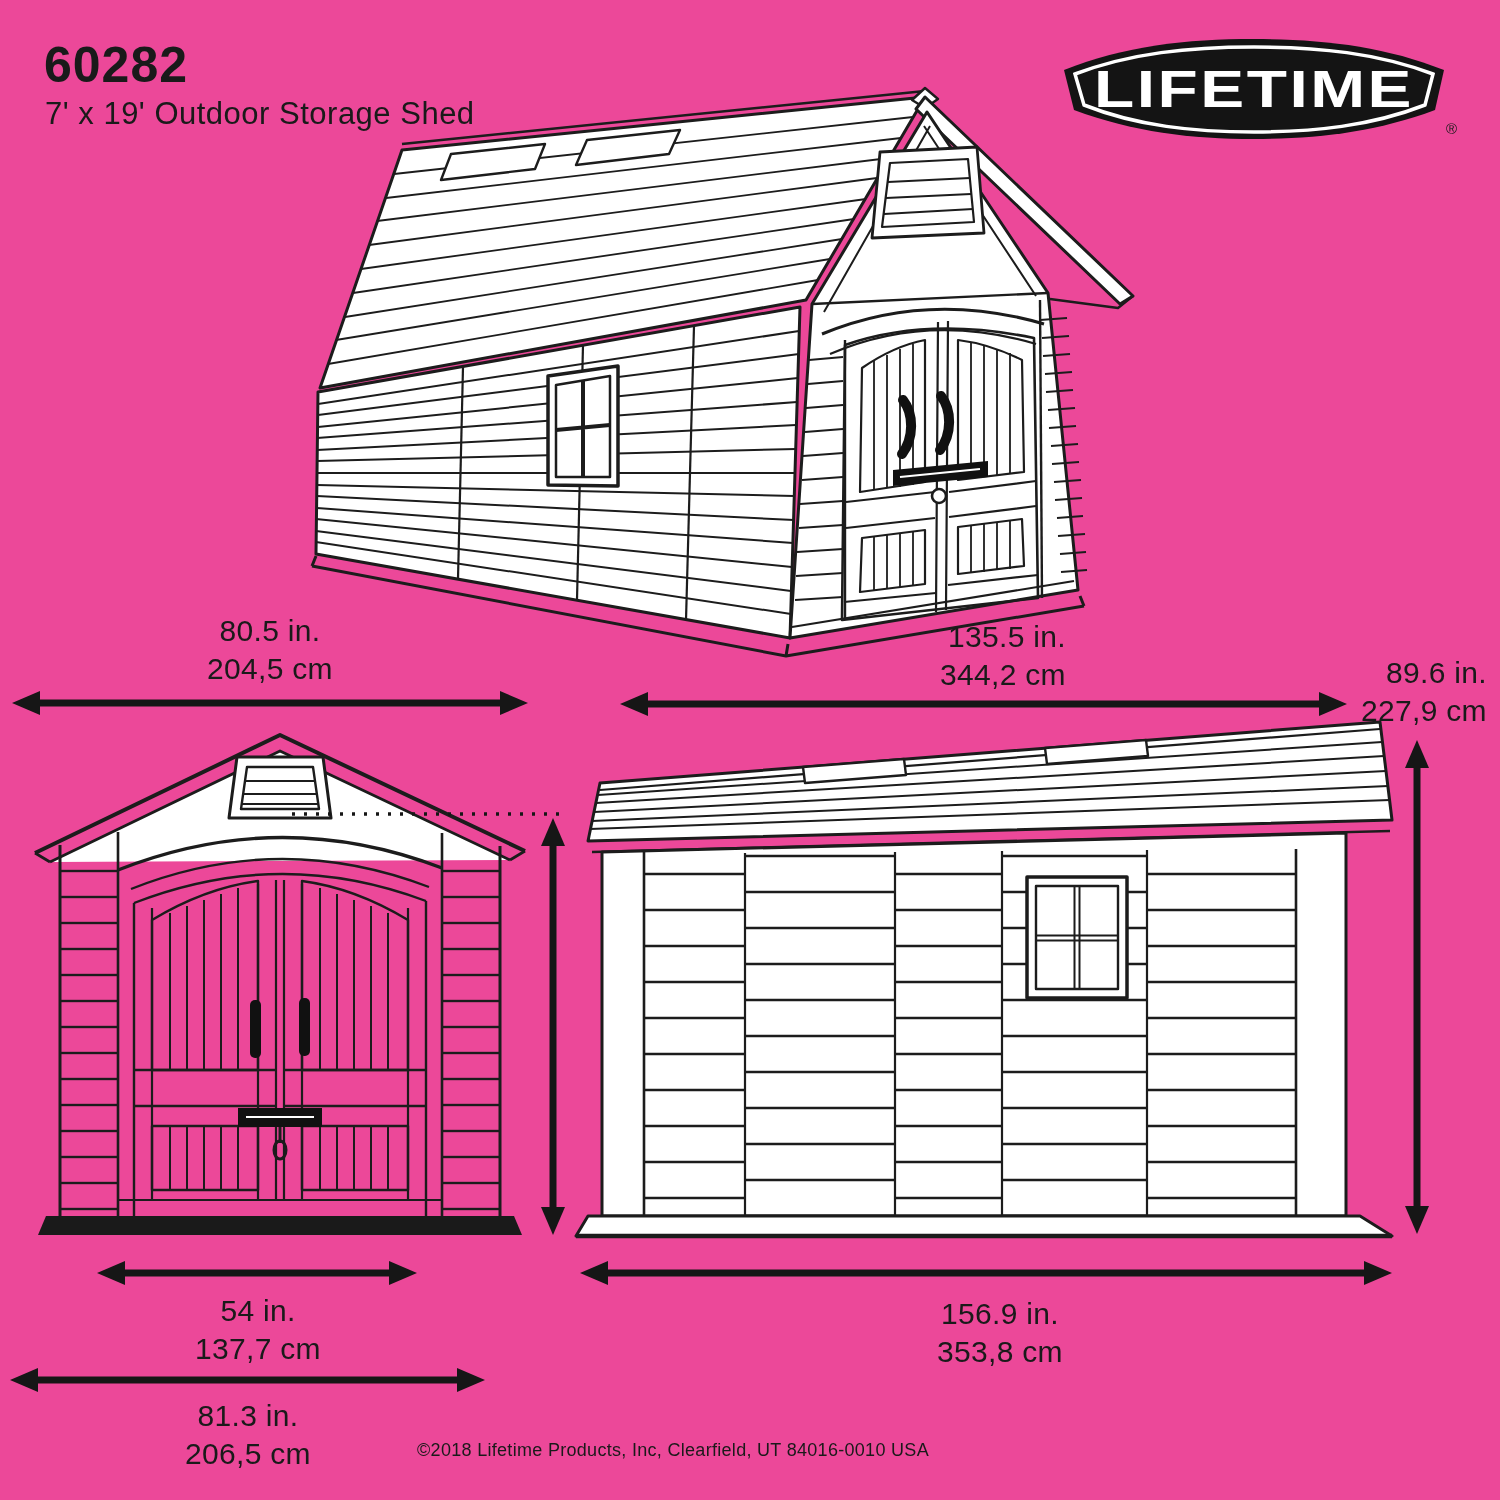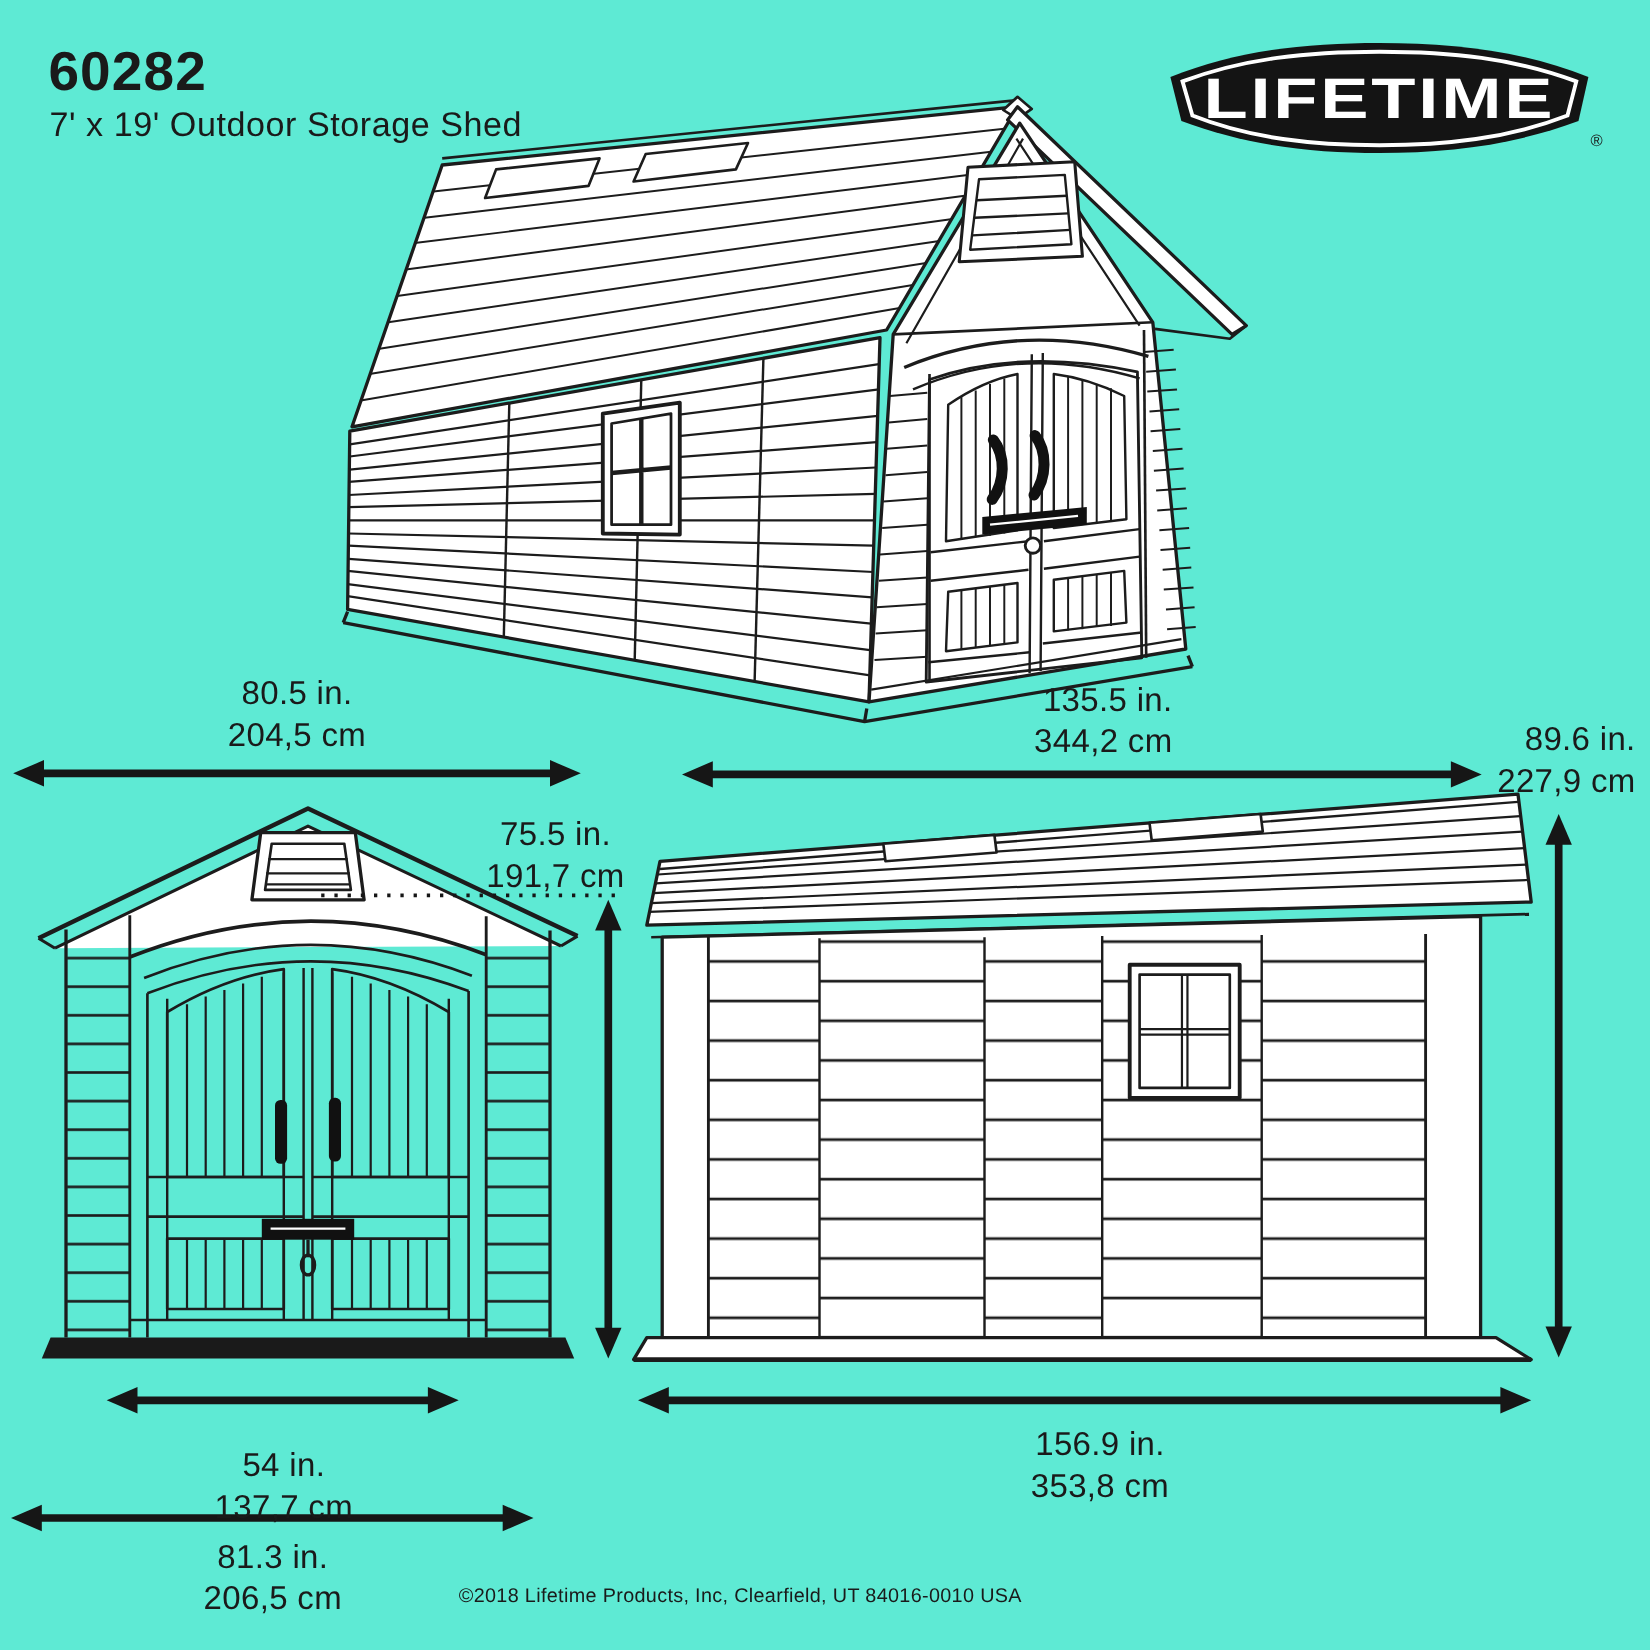--- a/index.html
+++ b/index.html
@@ -1,27 +1,27 @@
 <!DOCTYPE html>
 <html><head>
 <meta charset="utf-8">
 <style>
   html,body{margin:0;padding:0;background:#e8e8e8;}
-  .stage{position:relative;width:1500px;height:1500px;background:#5eead4;overflow:hidden;
+  .stage{position:relative;width:1500px;height:1500px;background:#ec4899;overflow:hidden;
          font-family:"Liberation Sans", sans-serif;color:#1a1a1a;}
   .art{position:absolute;left:0;top:0;width:1500px;height:1500px;}
   .hdr-model{position:absolute;left:44px;top:36px;font-size:50px;font-weight:700;letter-spacing:1px;}
   .hdr-name{position:absolute;left:45px;top:96px;font-size:31px;font-weight:400;letter-spacing:.5px;}
   .dim{position:absolute;transform:translateX(-50%);text-align:center;font-size:30px;line-height:38px;
        font-weight:500;letter-spacing:.3px;white-space:nowrap;}
   .dim-80  {left:270px; top:612px;}
   .dim-135 {left:1003px;top:618px;text-align:right;}
   .dim-89  {left:1424px;top:654px;text-align:right;}
   .dim-75  {left:505px; top:740px;}
-  .dim-54  {left:258px; top:1292px;margin-top:22px;}
+  .dim-54  {left:258px; top:1292px;}
   .dim-81  {left:248px; top:1397px;}
   .dim-139 {left:1000px;top:1295px;}
   .copyright{position:absolute;left:673px;top:1440px;transform:translateX(-50%);
              font-size:18px;letter-spacing:.3px;white-space:nowrap;}
   .logo{position:absolute;left:1058px;top:36px;}
   .regmark{position:absolute;left:1446px;top:120px;font-size:15px;}
 </style>
 </head>
 <body>
 
@@ -322,24 +322,20 @@
     <div>204,5 cm</div>
   </div>
   <div class="dim dim-135">
     <div>135.5 in.</div>
     <div>344,2 cm</div>
   </div>
   <div class="dim dim-89">
     <div>89.6 in.</div>
     <div>227,9 cm</div>
   </div>
-  <div class="dim dim-75">
-    <div>75.5 in.</div>
-    <div>191,7 cm</div>
-  </div>
   <div class="dim dim-54">
     <div>54 in.</div>
     <div>137,7 cm</div>
   </div>
   <div class="dim dim-81">
     <div>81.3 in.</div>
     <div>206,5 cm</div>
   </div>
   <div class="dim dim-139">
     <div>156.9 in.</div>

